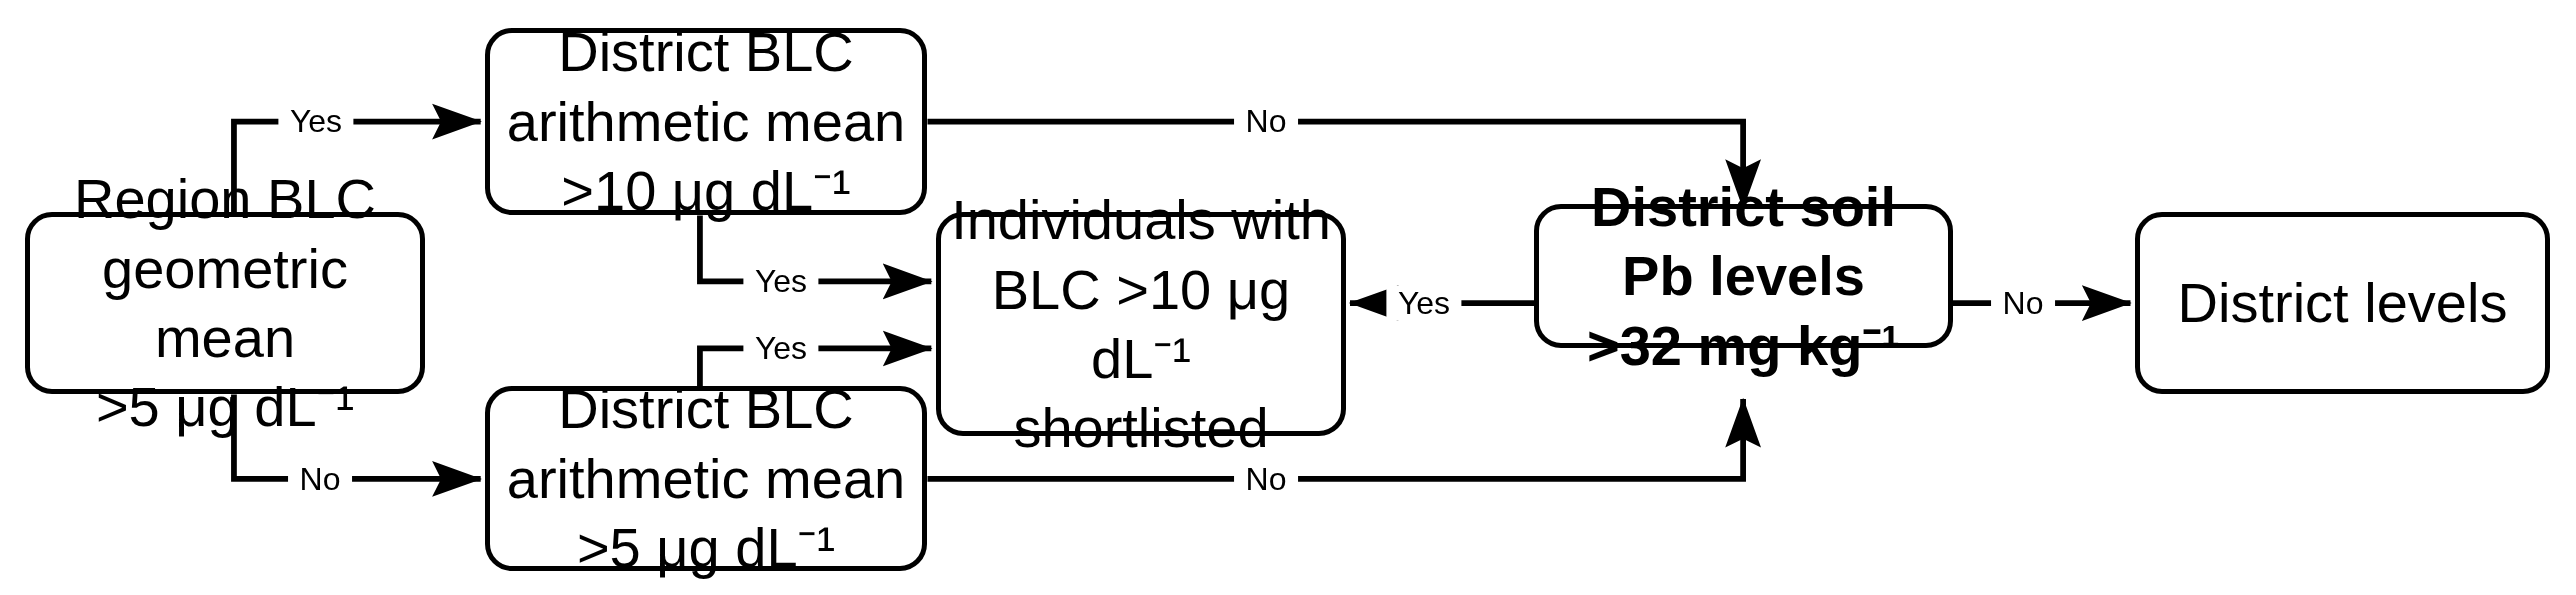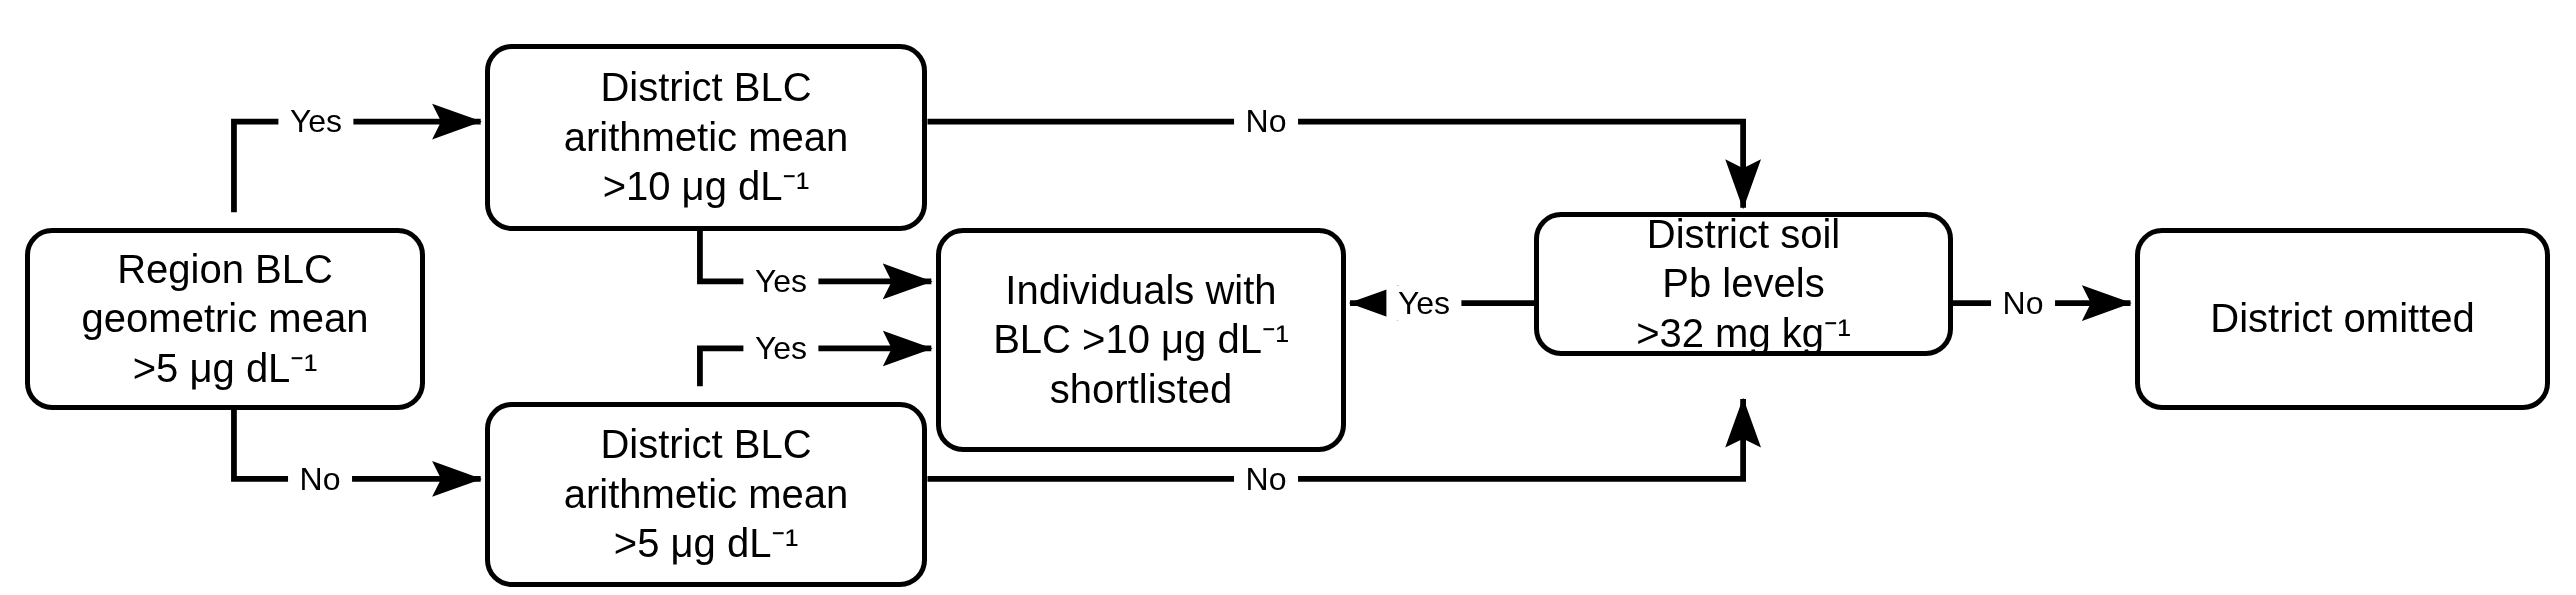--- a/index.html
+++ b/index.html
@@ -20,41 +20,40 @@
   .node {
     position: absolute;
     box-sizing: border-box;
     background: #ffffff;
     border: 5.8px solid #000000;
     border-radius: 27px;
     display: flex;
     align-items: center;
     justify-content: center;
     text-align: center;
-    font-size: 40px;
+    font-size: 56px;
     line-height: 1.24;
     white-space: pre-line;
     z-index: 2;
-    margin-top: 16px;
   }
   .edge-label {
     position: absolute;
     transform: translate(-50%, -50%);
     background: #ffffff;
     padding: 1.3px 11.5px;
     font-size: 32px;
     line-height: 1;
     z-index: 3;
   }
   
   #n-region     { left:   25px; top: 212px; width: 400px; height: 182px; }
   #n-d10        { left:  485px; top:  28px; width: 442px; height: 187px; }
   #n-d5         { left:  485px; top: 386px; width: 442px; height: 185px; }
   #n-individuals{ left: 936px; top: 212px; width: 410px; height: 224px; }
-  #n-soil       { left: 1534px; top: 196px; width: 419px; height: 144px; }
+  #n-soil       { left: 1534px; top: 204px; width: 419px; height: 144px; font-weight: bold; }
   #n-omitted    { left: 2135px; top: 212px; width: 415px; height: 182px; }
 </style>
 </head>
 <body>
 
 <div class="canvas">
 
   <svg class="wires" viewBox="0 0 4030 932" xmlns="http://www.w3.org/2000/svg">
     <defs>
       <marker id="arrow" markerUnits="userSpaceOnUse" markerWidth="82" markerHeight="64" refX="76" refY="32" orient="auto">
@@ -81,21 +80,21 @@
 &gt;10 μg dL⁻¹</div>
   <div class="node" id="n-d5">District BLC
 arithmetic mean
 &gt;5 μg dL⁻¹</div>
   <div class="node" id="n-individuals">Individuals with
 BLC &gt;10 μg dL⁻¹
 shortlisted</div>
   <div class="node" id="n-soil">District soil
 Pb levels
 &gt;32 mg kg⁻¹</div>
-  <div class="node" id="n-omitted">District omitted</div>
+  <div class="node" id="n-omitted">District levels</div>
 
   <span class="edge-label" style="left:316px;  top:121px;">Yes</span>
   <span class="edge-label" style="left:320px;  top:479px;">No</span>
   <span class="edge-label" style="left:781px; top:281px;">Yes</span>
   <span class="edge-label" style="left:781px; top:348px;">Yes</span>
   <span class="edge-label" style="left:1266px; top:121px;">No</span>
   <span class="edge-label" style="left:1266px; top:479px;">No</span>
   <span class="edge-label" style="left:1424px; top:303px;">Yes</span>
   <span class="edge-label" style="left:2023px; top:303px;">No</span>
 

